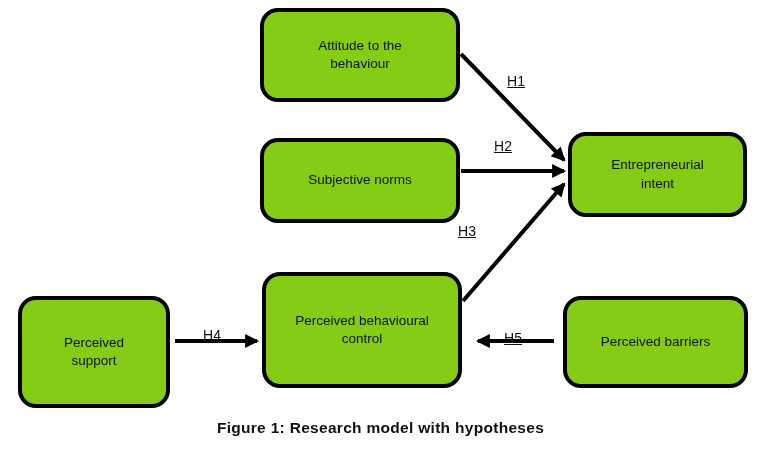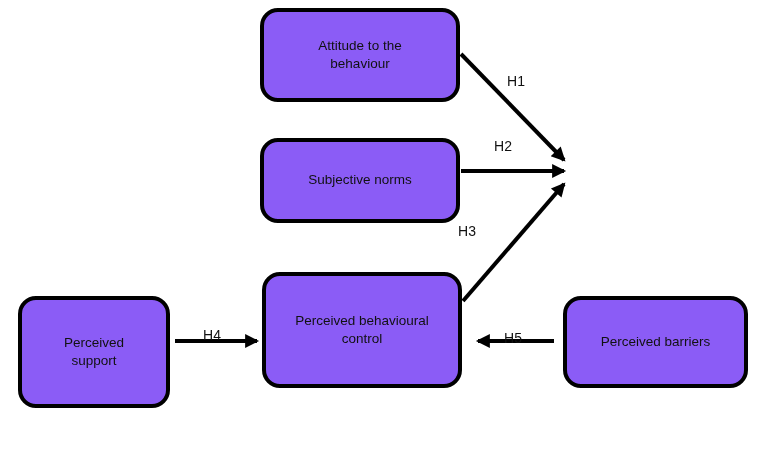--- a/index.html
+++ b/index.html
@@ -20,38 +20,39 @@
     left: 0;
     top: 0;
     width: 761px;
     height: 449px;
   }
   .box {
     position: absolute;
     box-sizing: border-box;
     border: 4px solid #000000;
     border-radius: 18px;
-    background: #8b5cf6;
+    background: #84cc16;
     display: flex;
     align-items: center;
     justify-content: center;
     text-align: center;
   }
   .box-label {
     font-size: 13.5px;
     line-height: 1.35;
     color: #111111;
     white-space: pre-line;
     padding: 0 6px;
   }
   .hlabel {
     position: absolute;
     transform: translate(-50%, -50%);
     font-size: 14px;
     color: #111111;
+    text-decoration: underline;
   }
   .caption {
     position: absolute;
     left: 0;
     top: 419px;
     width: 761px;
     text-align: center;
     font-weight: bold;
     font-size: 15.5px;
     color: #111111;
@@ -90,20 +91,24 @@
 
   <div class="box box-attitude">
     <span class="box-label">Attitude to the
 behaviour</span>
   </div>
 
   <div class="box box-norms">
     <span class="box-label">Subjective norms</span>
   </div>
 
+  <div class="box box-intent">
+    <span class="box-label">Entrepreneurial
+intent</span>
+  </div>
 
   <div class="box box-support">
     <span class="box-label">Perceived
 support</span>
   </div>
 
   <div class="box box-control">
     <span class="box-label">Perceived behavioural
 control</span>
   </div>
@@ -111,14 +116,15 @@
   <div class="box box-barriers">
     <span class="box-label">Perceived barriers</span>
   </div>
 
   <div class="hlabel hlabel-h1">H1</div>
   <div class="hlabel hlabel-h2">H2</div>
   <div class="hlabel hlabel-h3">H3</div>
   <div class="hlabel hlabel-h4">H4</div>
   <div class="hlabel hlabel-h5">H5</div>
 
+  <div class="caption">Figure 1: Research model with hypotheses</div>
 
 </div>
 
 </body></html>

